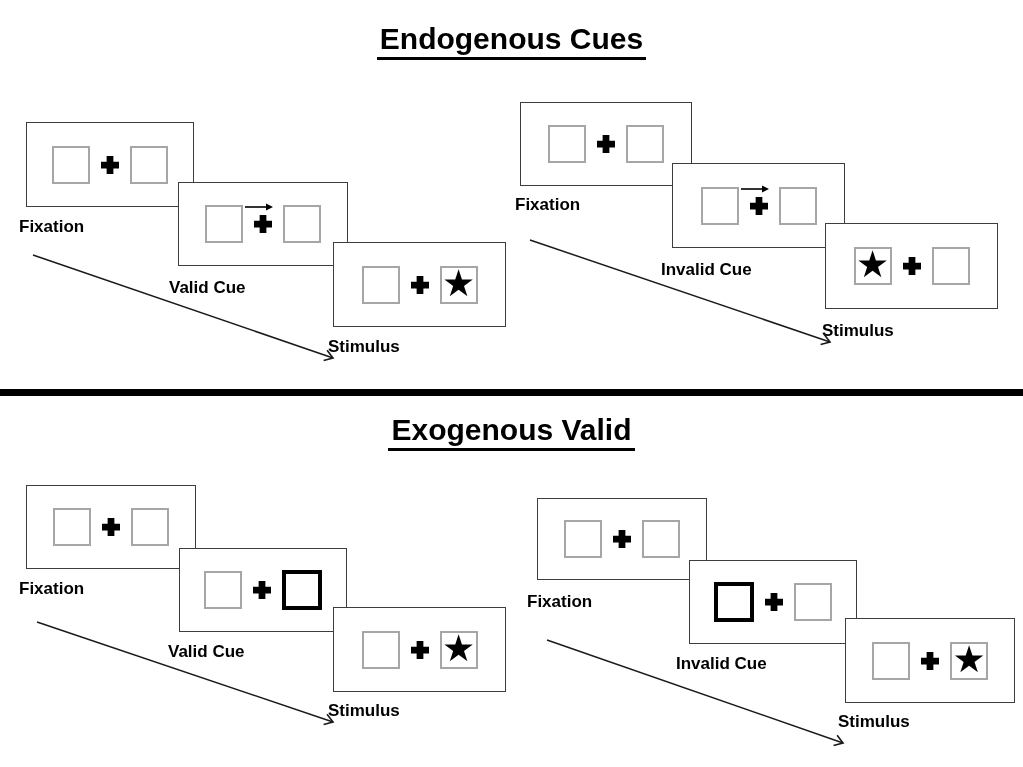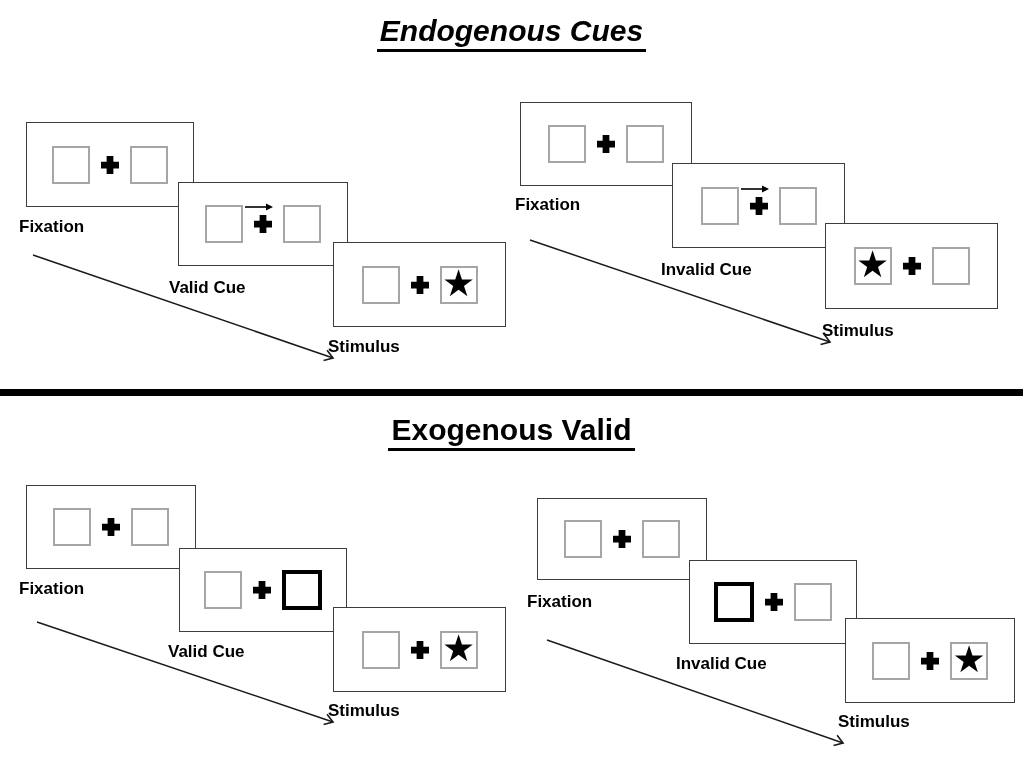--- a/index.html
+++ b/index.html
@@ -20,21 +20,21 @@
   .cross-stack{position:relative;display:flex;align-items:center;justify-content:center;flex:0 0 auto;}
   .cue-arrow{position:absolute;left:-6px;top:-15px;}
   .plabel{position:absolute;width:180px;text-align:left;font-size:17px;font-weight:bold;line-height:22px;}
   .seq-arrow{position:absolute;overflow:visible;}
 </style>
 </head>
 <body>
 
 <div class="canvas">
 
-  <h1 class="title" style="top:14px;font-style:italic;">
+  <h1 class="title" style="top:22px;">
     <span class="u">Endogenous Cues</span>
   </h1>
 
   <div class="panel" style="left:26px;top:122px;width:168px;height:85px;z-index:1">
     <span class="box"></span>
     <svg class="cross" width="18" height="18" viewBox="0 0 24 24">
       <path d="M7.5 0 H16.5 V7.5 H24 V16.5 H16.5 V24 H7.5 V16.5 H0 V7.5 H7.5 Z" fill="#000"></path>
     </svg>
     <span class="box"></span>
   </div>

